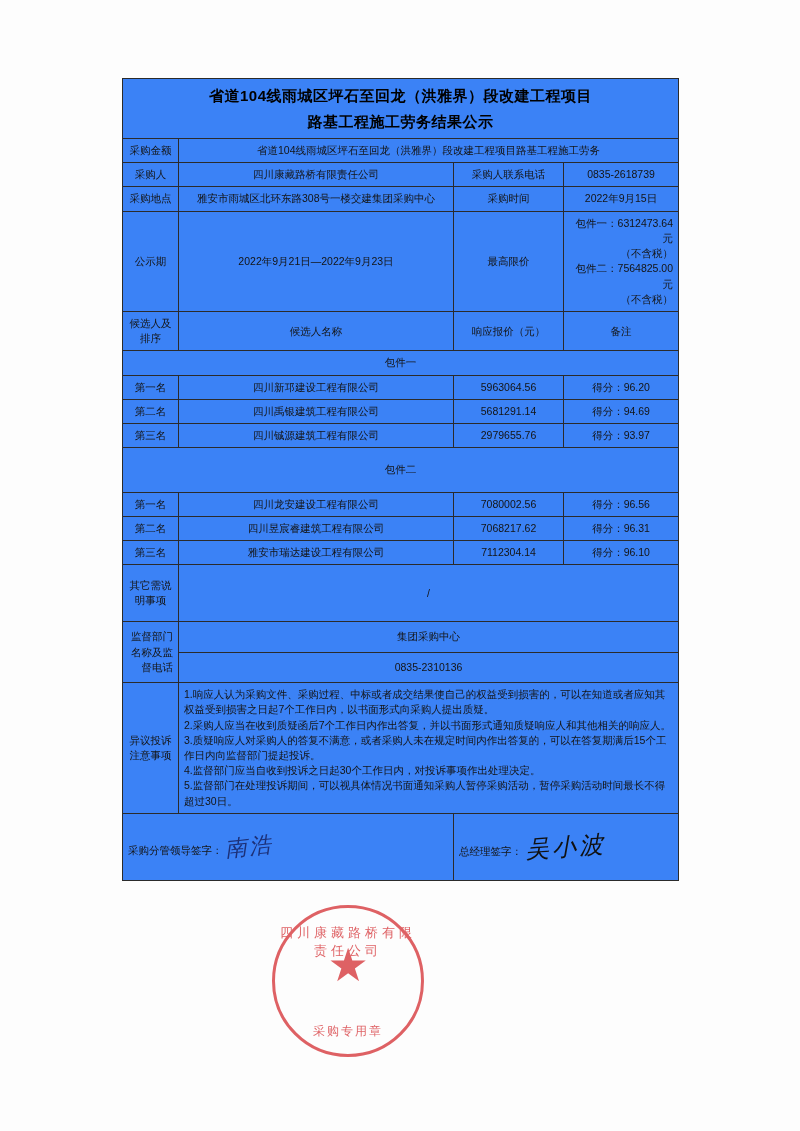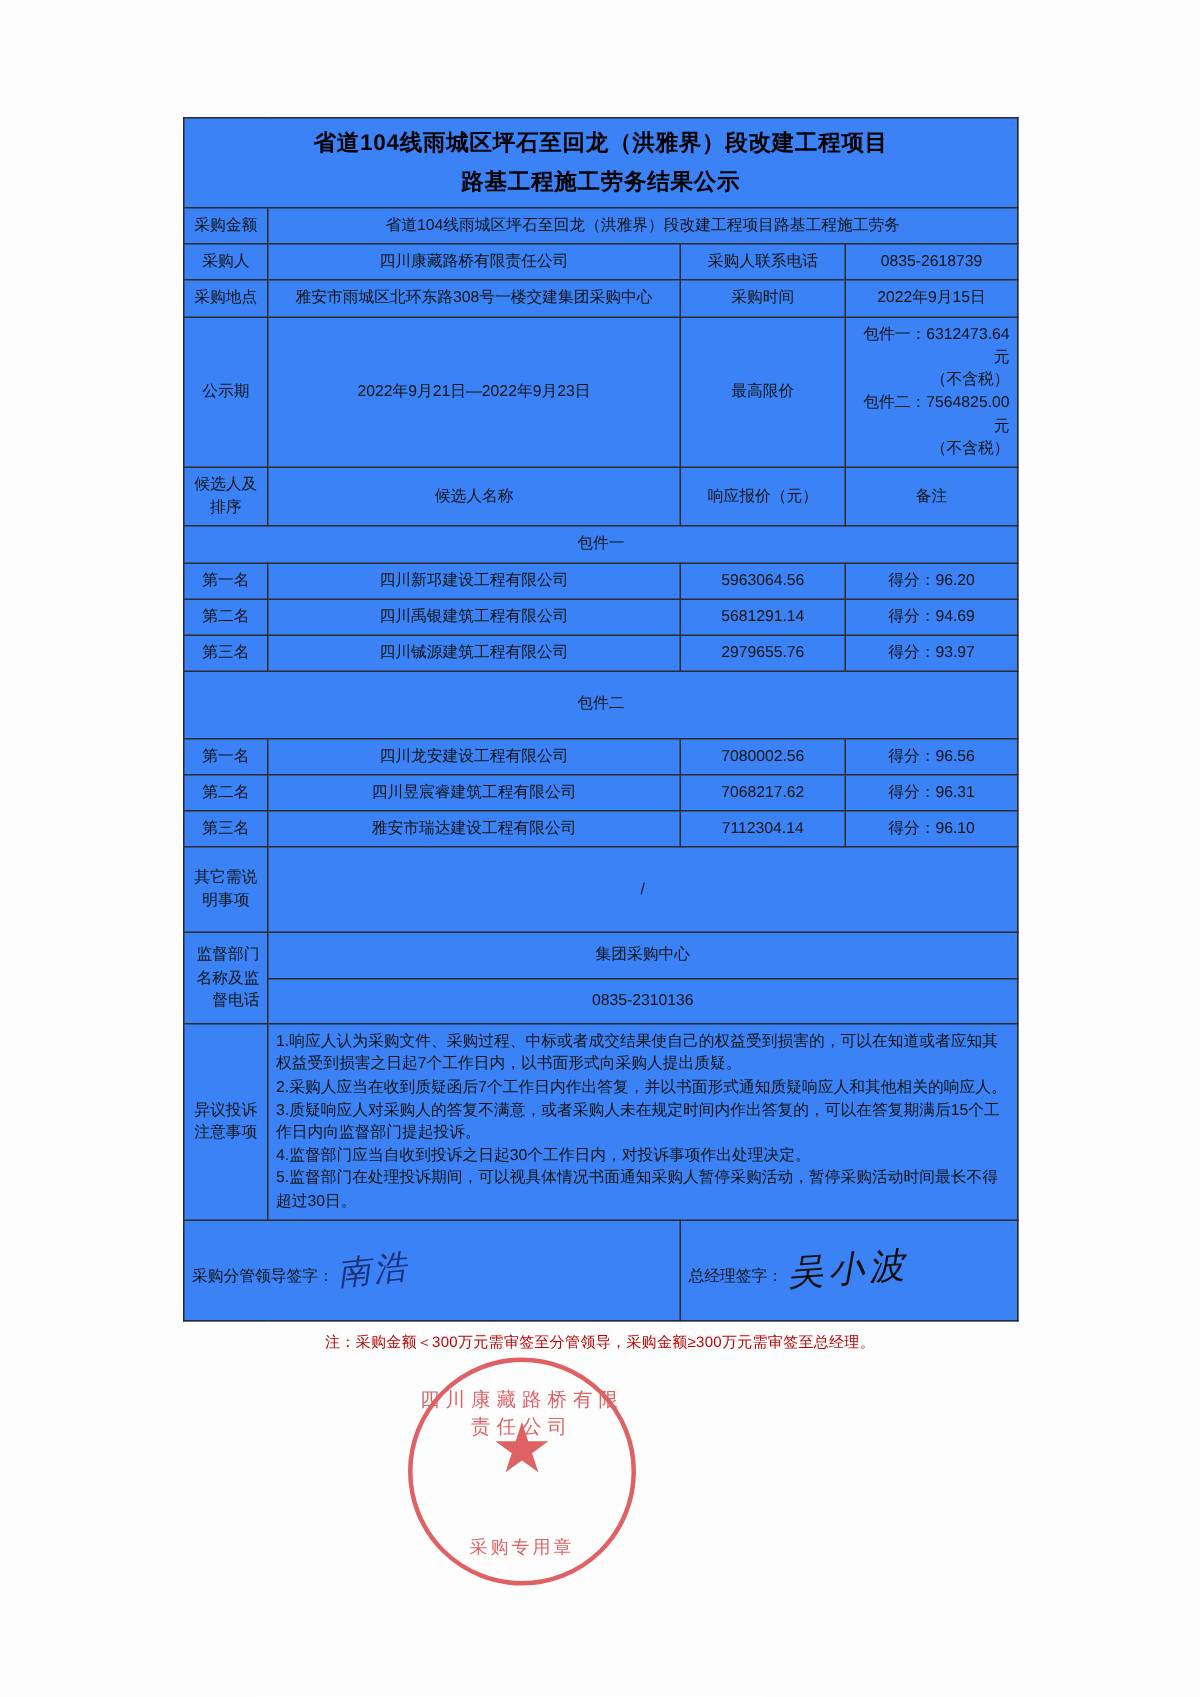--- a/index.html
+++ b/index.html
@@ -298,21 +298,20 @@
           <span class="sig">南浩</span>
         </td>
         <td colspan="2" class="sign-right">
           <span>总经理签字：</span>
           <span class="sig2">吴小波</span>
         </td>
       </tr>
     </tbody>
       </table>
 
-    <div class="footnote">注：采购金额＜300万元需审签至分管领导，采购金额≥300万元需审签至总经理。</div>
   </div>
 
   <div class="stamp">
     <div class="arc-top">四川康藏路桥有限责任公司</div>
     <div class="star">
         <span>★</span>
       </div>
     <div class="arc-bottom">采购专用章</div>
   </div>
 </div>

